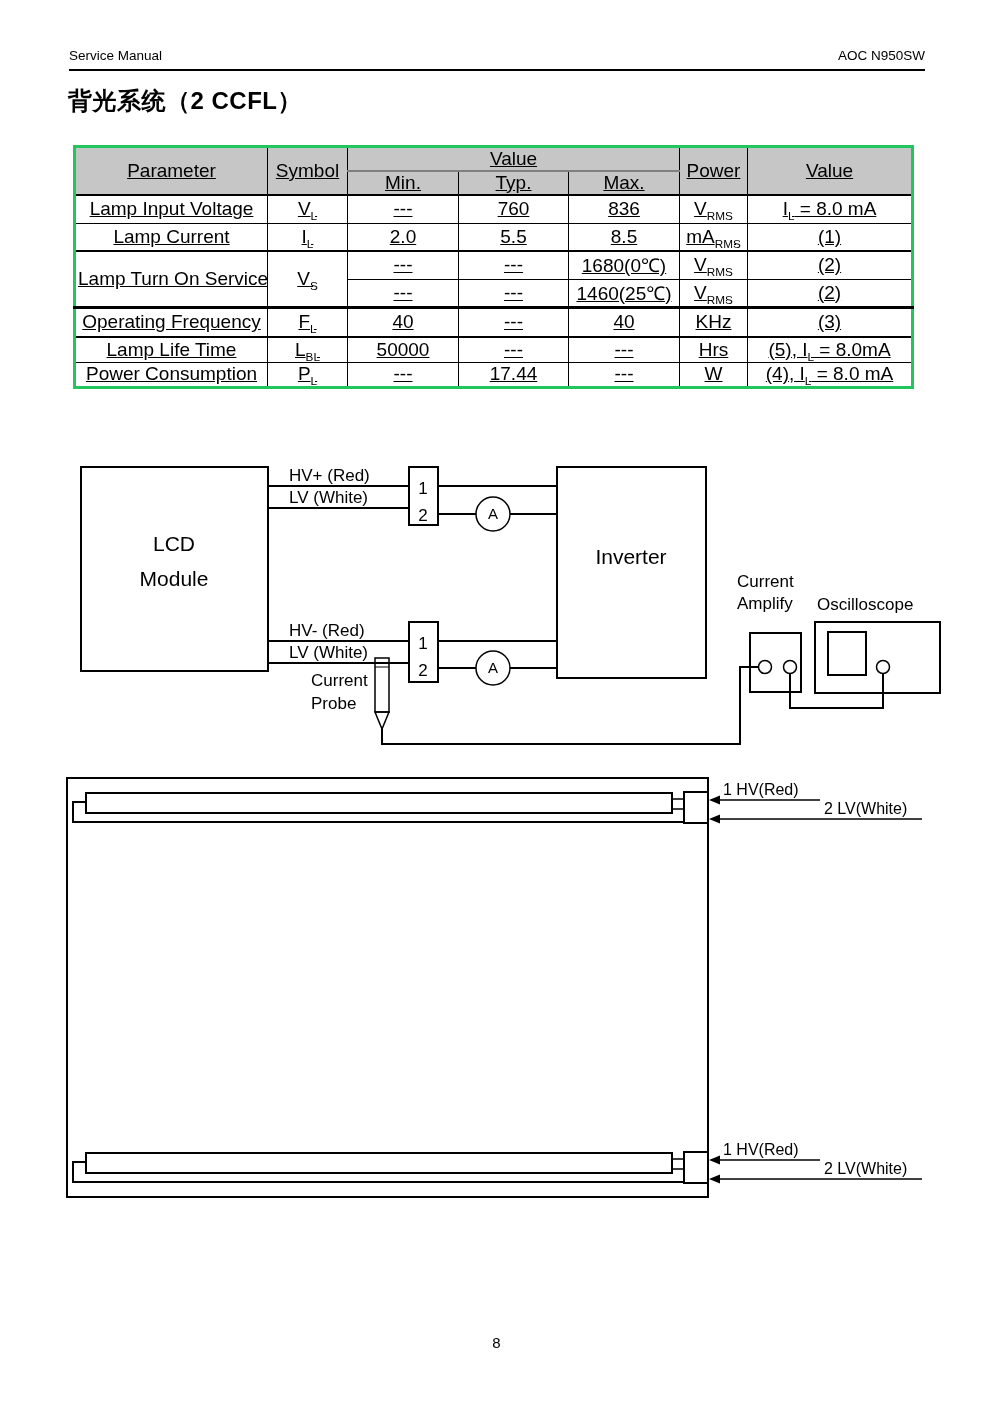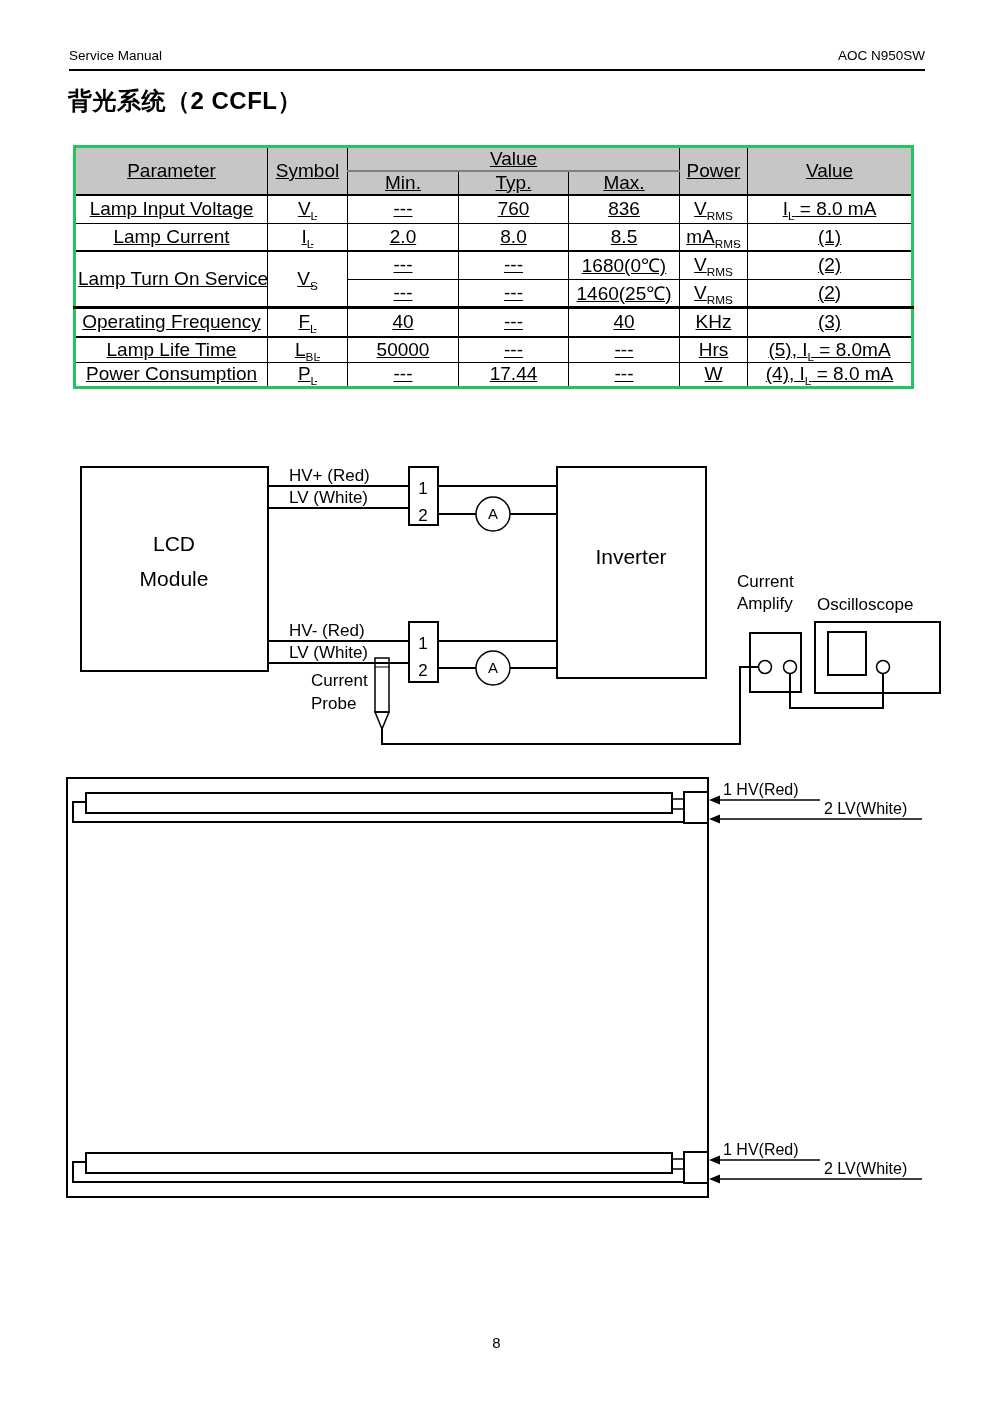--- a/index.html
+++ b/index.html
@@ -76,21 +76,21 @@
           <td>---</td>
           <td>760</td>
           <td>836</td>
           <td>V<sub>RMS</sub></td>
           <td>I<sub>L</sub> = 8.0 mA</td>
         </tr>
         <tr class="h24">
           <td>Lamp Current</td>
           <td>I<sub>L</sub></td>
           <td>2.0</td>
-          <td>8.0</td>
+          <td>5.5</td>
           <td>8.5</td>
           <td>mA<sub>RMS</sub></td>
           <td>(1)</td>
         </tr>
         <tr class="h28 bt2">
           <td rowspan="2">Lamp Turn On Service</td>
           <td rowspan="2">V<sub>S</sub></td>
           <td>---</td>
           <td>---</td>
           <td>1680(0℃)</td>

